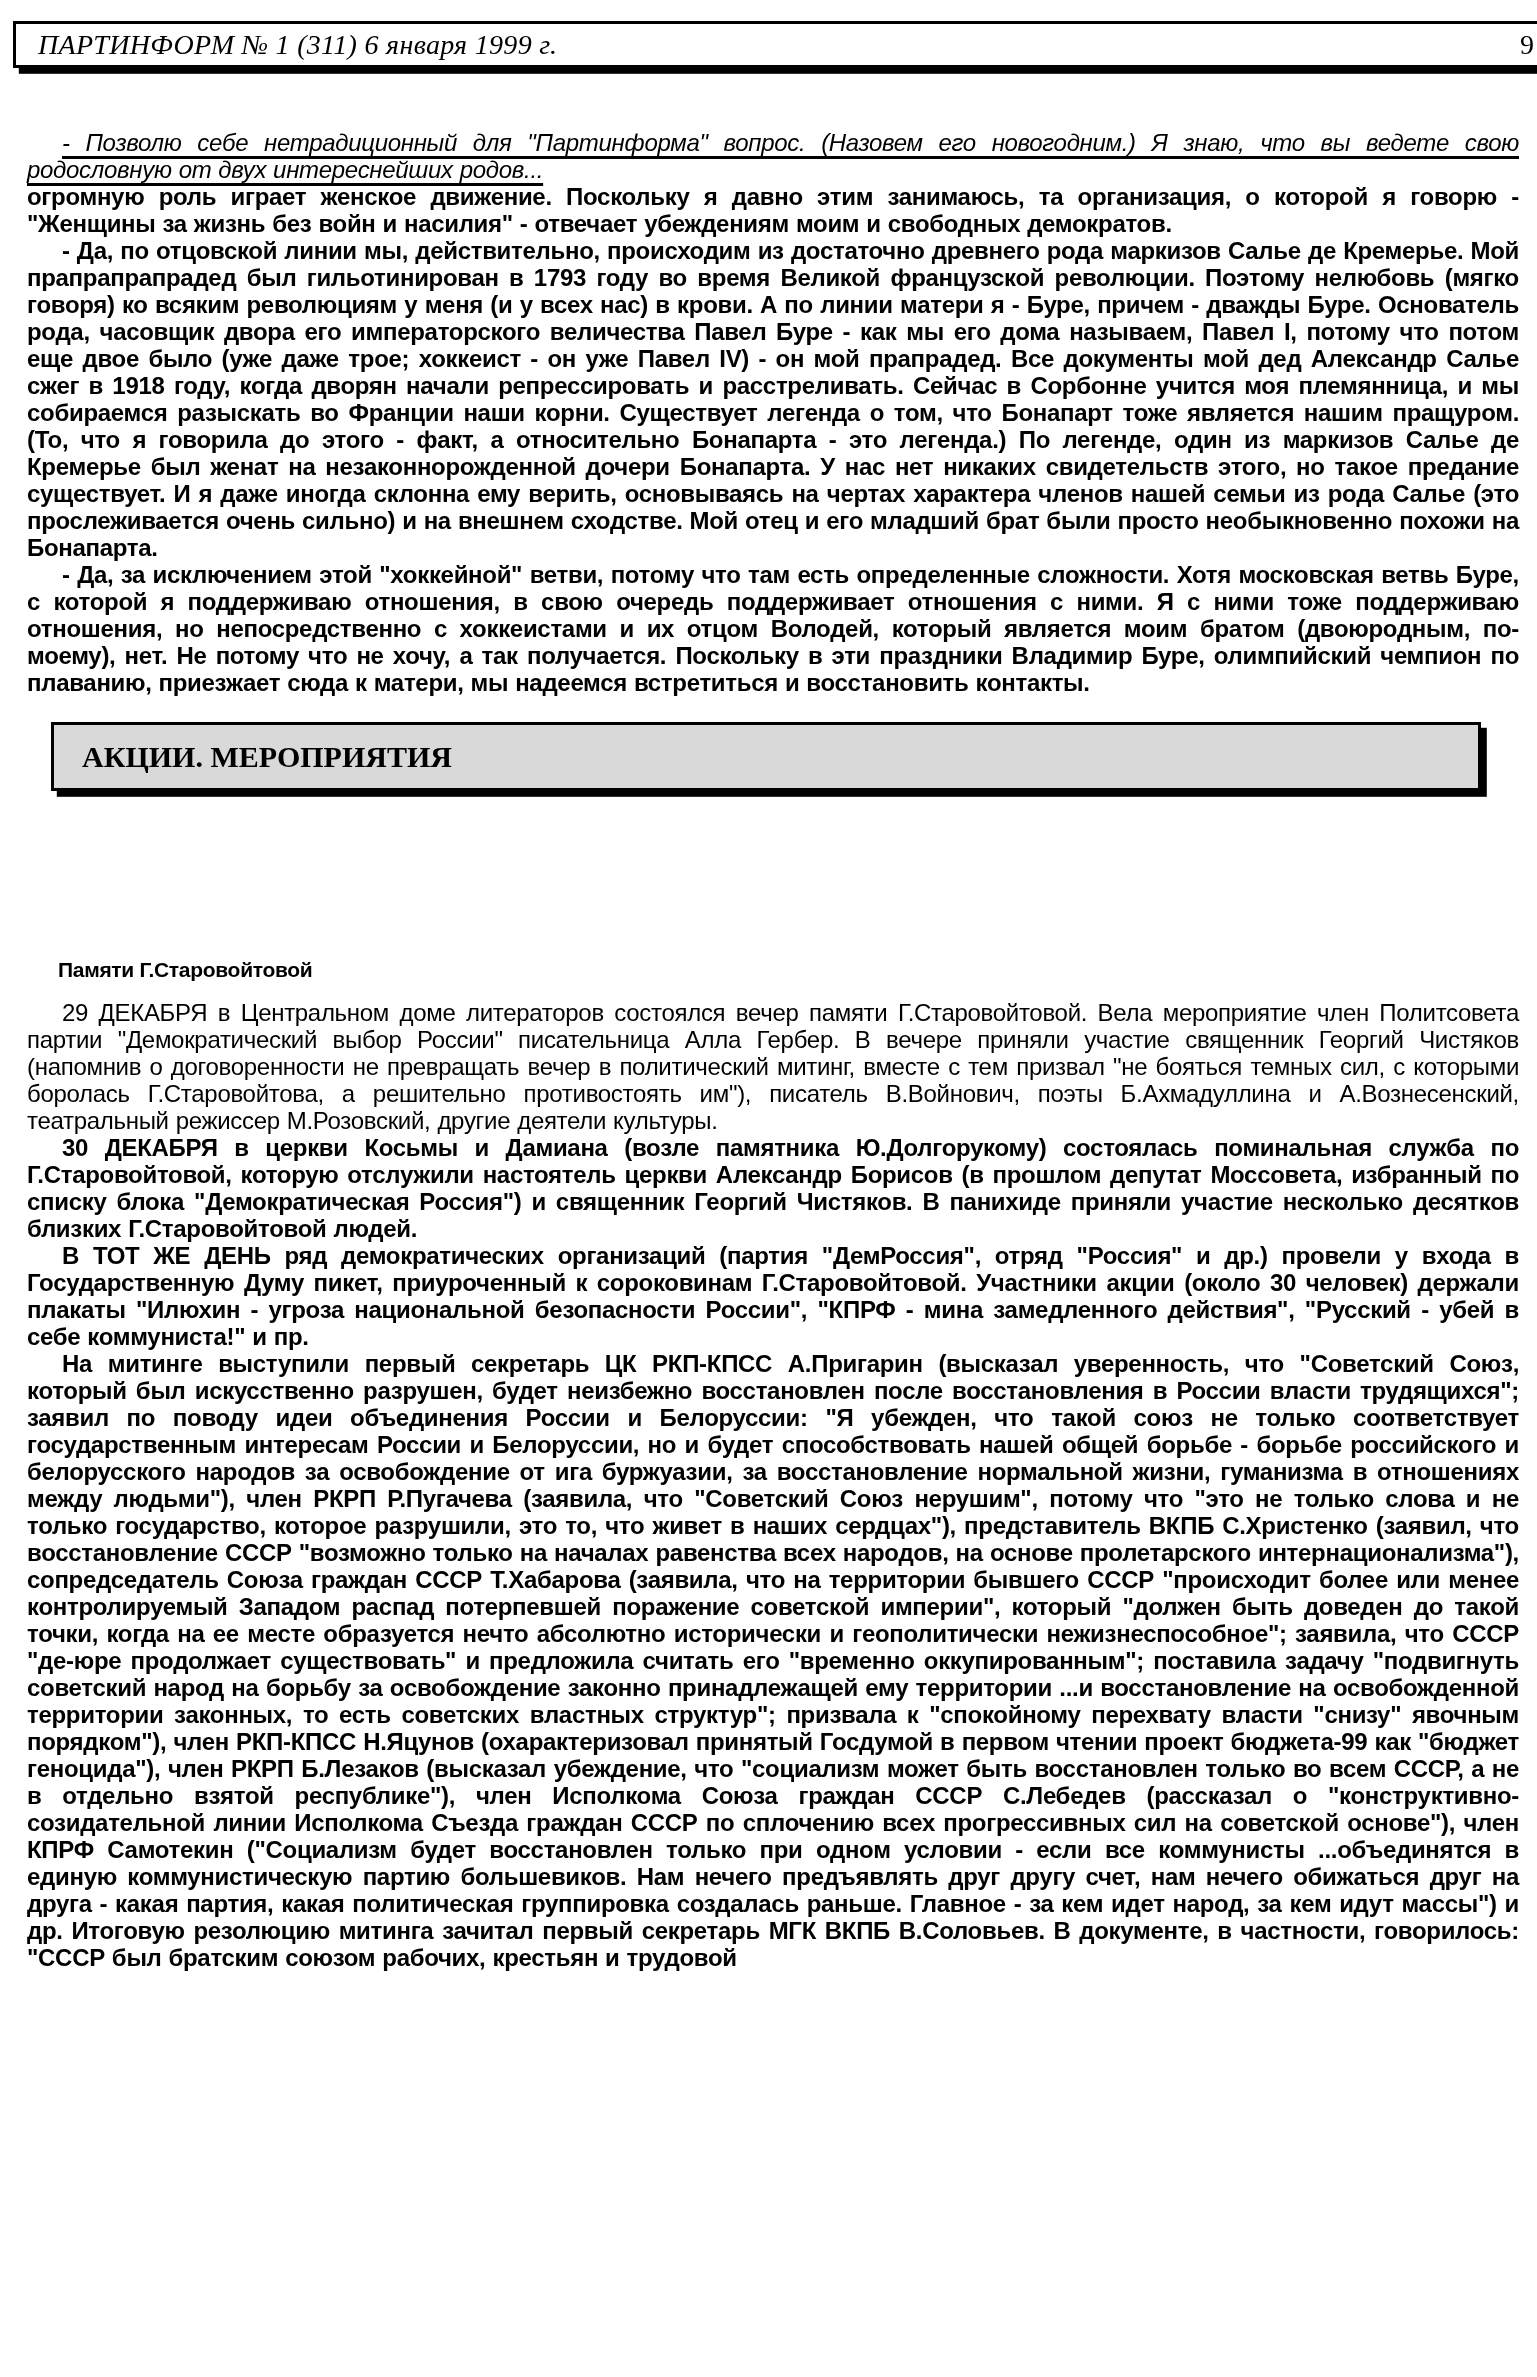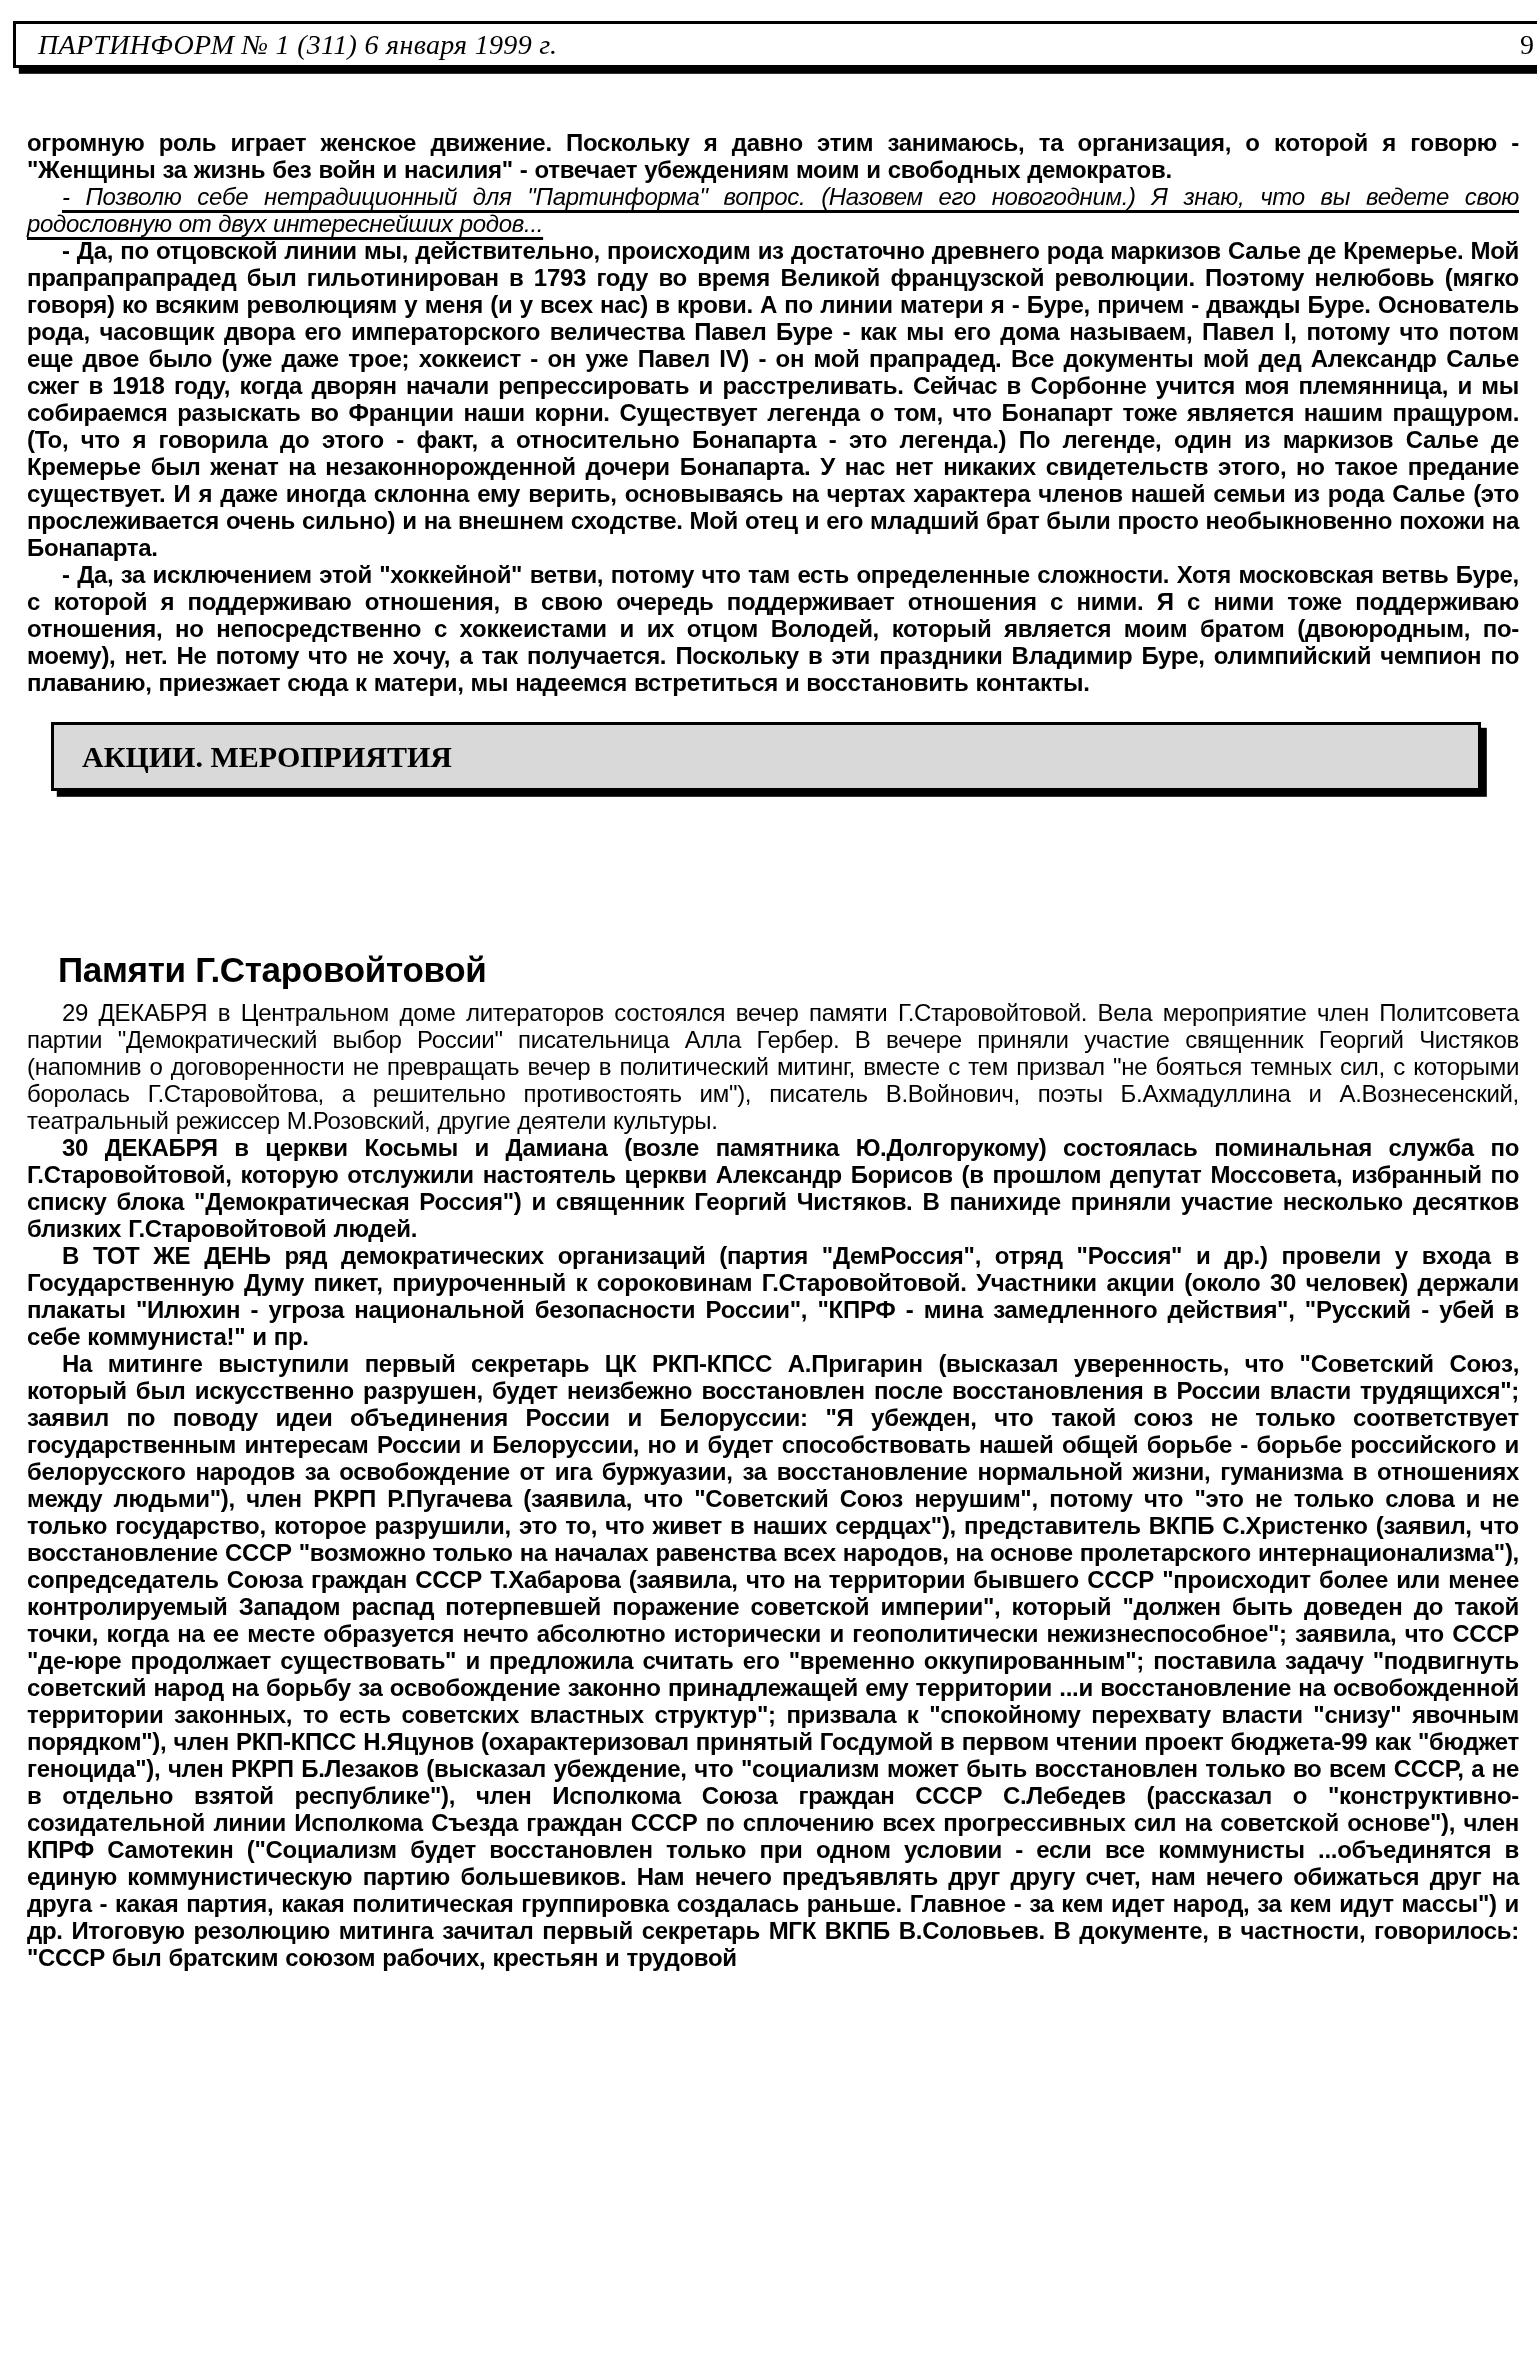--- a/index.html
+++ b/index.html
@@ -77,41 +77,41 @@
   }
   .rubric-title {
     font-family: "Liberation Serif", serif;
     font-weight: bold;
     font-size: 30px;
     letter-spacing: 0;
   }
   
   h2.article-heading {
     margin: 154px 0 14px 31px;
-    font-size: 35px;
+    font-size: 21px;
     line-height: 31px;
     font-weight: bold;
     letter-spacing: -0.3px;
   }
   h2.first-heading { margin-top: 163px; }
 </style>
 </head>
 <body>
 
 <div class="page">
 
   <header class="masthead">
     <span class="masthead-title">ПАРТИНФОРМ № 1 (311) 6 января 1999 г.</span>
     <span class="masthead-page">9</span>
   </header>
 
   <main class="content">
 
+    <p class="body question">- Позволю себе нетрадиционный для "Партинформа" вопрос. (Назовем его новогодним.) Я знаю, что вы ведете свою родословную от двух интереснейших родов...</p>
     <p class="body bold noindent">огромную роль играет женское движение. Поскольку я давно этим занимаюсь, та организация, о которой я говорю - "Женщины за жизнь без войн и насилия" - отвечает убеждениям моим и свободных демократов.</p>
-    <p class="body question">- Позволю себе нетрадиционный для "Партинформа" вопрос. (Назовем его новогодним.) Я знаю, что вы ведете свою родословную от двух интереснейших родов...</p>
     <p class="body bold">- Да, по отцовской линии мы, действительно, происходим из достаточно древнего рода маркизов Салье де Кремерье. Мой прапрапрапрадед был гильотинирован в 1793 году во время Великой французской революции. Поэтому нелюбовь (мягко говоря) ко всяким революциям у меня (и у всех нас) в крови. А по линии матери я - Буре, причем - дважды Буре. Основатель рода, часовщик двора его императорского величества Павел Буре - как мы его дома называем, Павел I, потому что потом еще двое было (уже даже трое; хоккеист - он уже Павел IV) - он мой прапрадед. Все документы мой дед Александр Салье сжег в 1918 году, когда дворян начали репрессировать и расстреливать. Сейчас в Сорбонне учится моя племянница, и мы собираемся разыскать во Франции наши корни. Существует легенда о том, что Бонапарт тоже является нашим пращуром. (То, что я говорила до этого - факт, а относительно Бонапарта - это легенда.) По легенде, один из маркизов Салье де Кремерье был женат на незаконнорожденной дочери Бонапарта. У нас нет никаких свидетельств этого, но такое предание существует. И я даже иногда склонна ему верить, основываясь на чертах характера членов нашей семьи из рода Салье (это прослеживается очень сильно) и на внешнем сходстве. Мой отец и его младший брат были просто необыкновенно похожи на Бонапарта.</p>
     <p class="body bold">- Да, за исключением этой "хоккейной" ветви, потому что там есть определенные сложности. Хотя московская ветвь Буре, с которой я поддерживаю отношения, в свою очередь поддерживает отношения с ними. Я с ними тоже поддерживаю отношения, но непосредственно с хоккеистами и их отцом Володей, который является моим братом (двоюродным, по-моему), нет. Не потому что не хочу, а так получается. Поскольку в эти праздники Владимир Буре, олимпийский чемпион по плаванию, приезжает сюда к матери, мы надеемся встретиться и восстановить контакты.</p>
 
     <div class="rubric">
       <span class="rubric-title">АКЦИИ. МЕРОПРИЯТИЯ</span>
     </div>
 
     <section>
       <h2 class="article-heading first-heading">Памяти Г.Старовойтовой</h2>
       <p class="body">29 ДЕКАБРЯ в Центральном доме литераторов состоялся вечер памяти Г.Старовойтовой. Вела мероприятие член Политсовета партии "Демократический выбор России" писательница Алла Гербер. В вечере приняли участие священник Георгий Чистяков (напомнив о договоренности не превращать вечер в политический митинг, вместе с тем призвал "не бояться темных сил, с которыми боролась Г.Старовойтова, а решительно противостоять им"), писатель В.Войнович, поэты Б.Ахмадуллина и А.Вознесенский, театральный режиссер М.Розовский, другие деятели культуры.</p>

